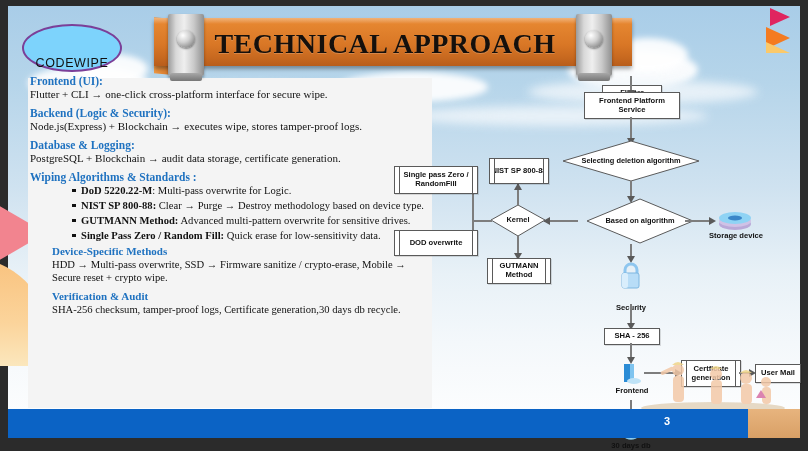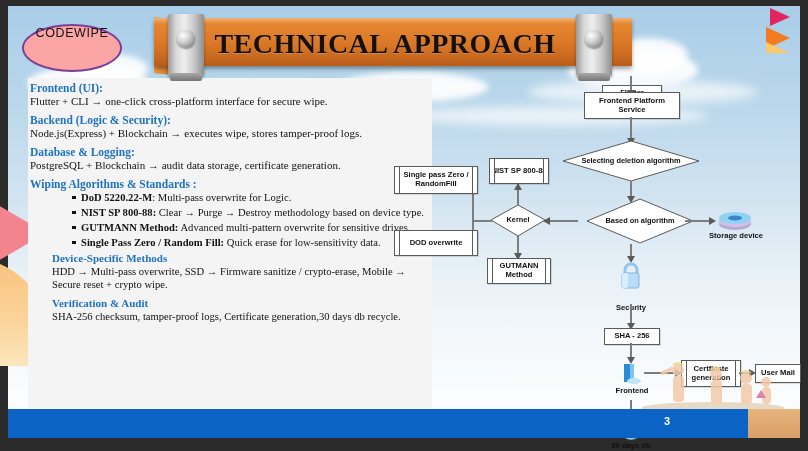--- a/index.html
+++ b/index.html
@@ -28,21 +28,21 @@
   }
   
   .panel{
     position:absolute;left:28px;top:78px;width:404px;height:330px;
     background:#f4f4f4;
   }
   
   .logo{
     position:absolute;left:22px;top:24px;width:96px;height:44px;
     border:2px solid #7b3f98;border-radius:50%;
-    background:#fca5a5;display:flex;align-items:flex-start;justify-content:center;
+    background:#7dd3fc;display:flex;align-items:flex-end;justify-content:center;
     font-family:"Liberation Sans",sans-serif;font-size:12.5px;color:#111;letter-spacing:.6px;
   }
   
   .banner-wrap{position:absolute;left:140px;top:14px;width:500px;height:62px;}
   .plank{
     position:absolute;left:14px;top:4px;width:478px;height:48px;
     background:linear-gradient(180deg,#e98a33 0%,#e0802c 30%,#d97726 55%,#c96a20 80%,#b85d1b 100%);
     box-shadow:0 3px 4px rgba(0,0,0,.35);
   }
   .plank:after{
@@ -70,21 +70,21 @@
     background:radial-gradient(circle at 33% 30%,#ffffff 0%,#d0d0d0 40%,#909090 75%,#6e6e6e 100%);
     box-shadow:0 1px 2px rgba(0,0,0,.45);
   }
   .title{
     position:absolute;left:60px;top:10px;width:370px;height:40px;
     display:flex;align-items:center;justify-content:center;
     font-family:"Liberation Serif",serif;font-weight:bold;font-size:28px;color:#15100c;
     letter-spacing:.5px;text-shadow:0 1px 0 rgba(255,255,255,.18);
   }
   
-  .content{position:absolute;left:30px;top:82px;width:400px;color:#111;}
+  .content{position:absolute;left:30px;top:75px;width:400px;color:#111;}
   .h{font-family:"Liberation Serif",serif;font-weight:bold;font-size:11.5px;color:#1f72c0;margin:0 0 1px 0;}
   .p{font-family:"Liberation Serif",serif;font-size:11px;color:#111;margin:0 0 5px 0;line-height:1.26;}
   ul.bl{margin:1px 0 2px 0;padding:0 0 0 42px;list-style:none;}
   ul.bl li{
     font-family:"Liberation Serif",serif;font-size:10.6px;color:#111;
     line-height:1.33;margin-bottom:1px;position:relative;padding-left:9px;
   }
   ul.bl li:before{
     content:"";position:absolute;left:0;top:5px;width:3.5px;height:3.5px;background:#111;
   }

